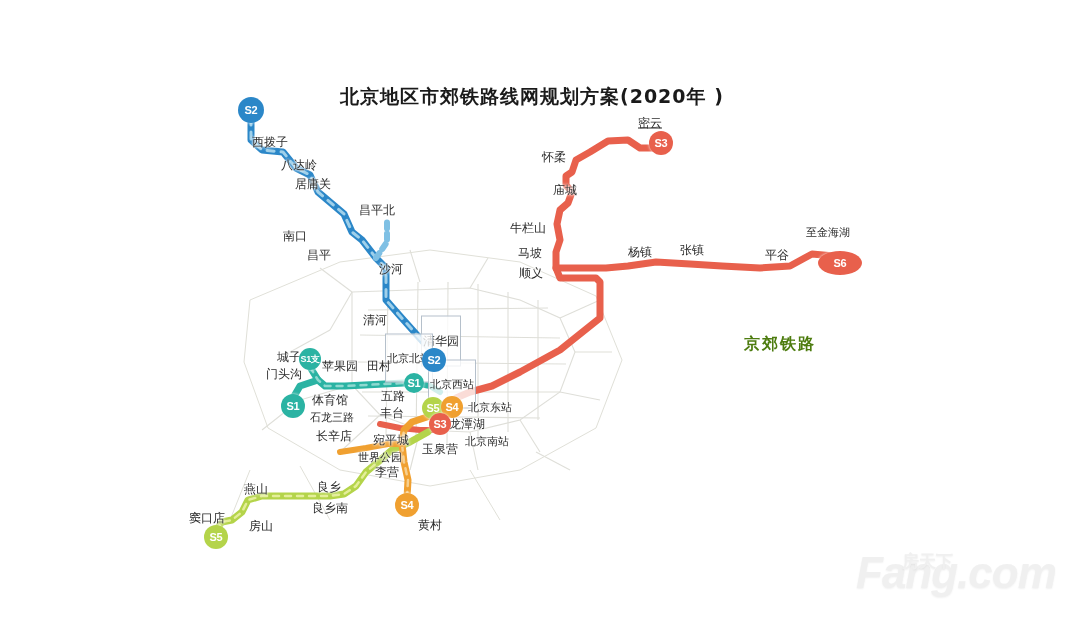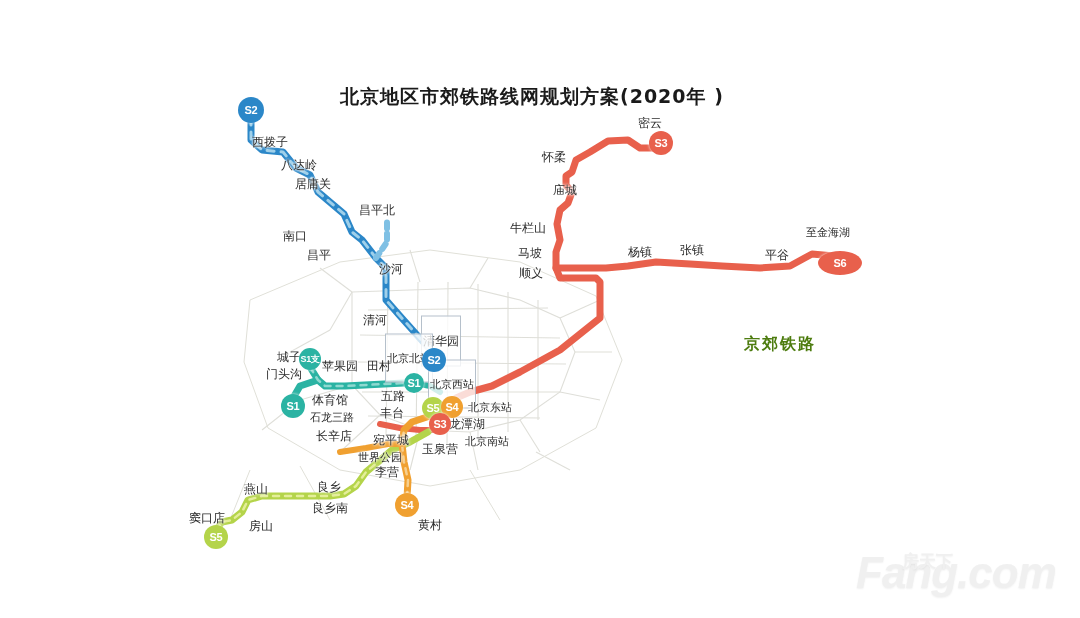--- a/index.html
+++ b/index.html
@@ -168,21 +168,21 @@
       <div class="stn" style="left: 379px; top: 366px;">田村</div>
       <div class="stn" style="left: 330px; top: 400px;">体育馆</div>
       <div class="stn sm" style="left: 332px; top: 417px;">石龙三路</div>
       <div class="stn" style="left: 334px; top: 436px;">长辛店</div>
       <div class="stn" style="left: 393px; top: 396px;">五路</div>
       <div class="stn" style="left: 392px; top: 413px;">丰台</div>
       <div class="stn sm boxed" style="left: 452px; top: 384px;">北京西站</div>
       <div class="stn sm" style="left: 490px; top: 407px;">北京东站</div>
       <div class="stn" style="left: 467px; top: 424px;">龙潭湖</div>
       <div class="stn sm" style="left: 487px; top: 441px;">北京南站</div>
-      <div class="stn" style="left: 650px; top: 123px;">密云</div>
+      <div class="stn" style="left: 650px; top: 123px; text-decoration: underline;">密云</div>
       <div class="stn" style="left: 554px; top: 157px;">怀柔</div>
       <div class="stn" style="left: 565px; top: 190px;">庙城</div>
       <div class="stn" style="left: 528px; top: 228px;">牛栏山</div>
       <div class="stn" style="left: 530px; top: 253px;">马坡</div>
       <div class="stn" style="left: 531px; top: 273px;">顺义</div>
       <div class="stn" style="left: 640px; top: 252px;">杨镇</div>
       <div class="stn" style="left: 692px; top: 250px;">张镇</div>
       <div class="stn" style="left: 777px; top: 255px;">平谷</div>
       <div class="stn sm" style="left: 828px; top: 232px;">至金海湖</div>
       <div class="stn" style="left: 391px; top: 440px;">宛平城</div>

